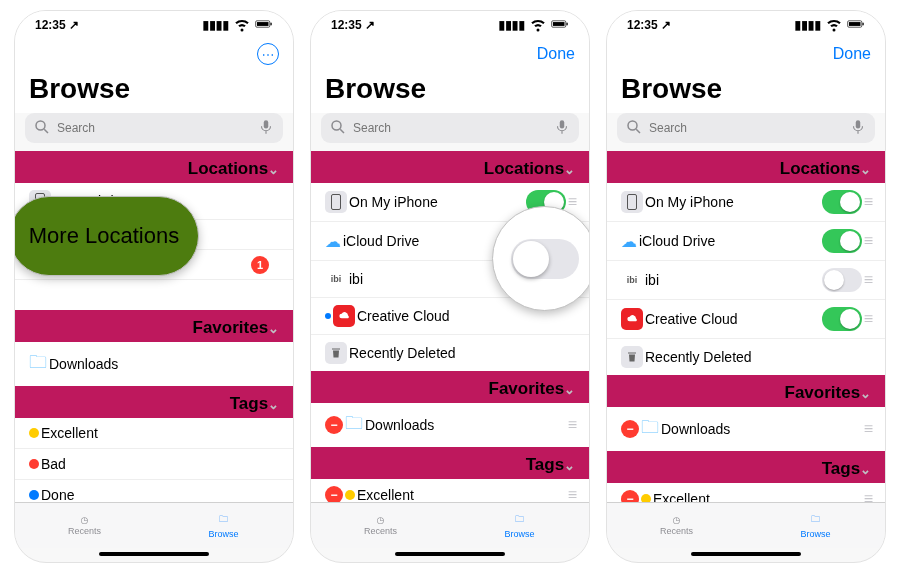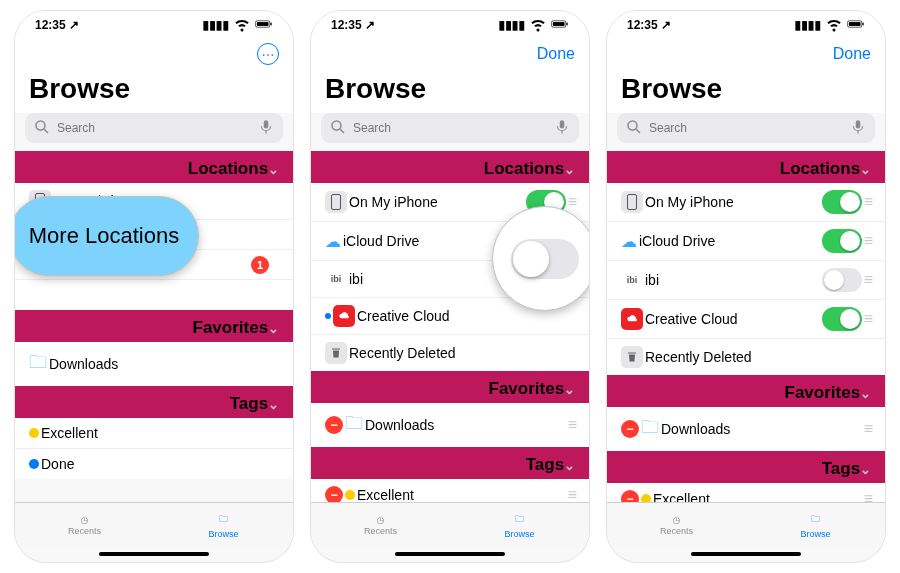--- a/index.html
+++ b/index.html
@@ -32,21 +32,21 @@
   .icon-cloud { color:#3aa7ff; font-size:16px; }
   .icon-ibi { background:#fff; color:#555; font-size:9px; font-weight:600; }
   .icon-cc { background:#ec2227; color:#fff; }
   .icon-trash { background:#e5e5ea; color:#666; }
   .icon-folder { color:#6cc5ff; font-size:18px; }
   .spacer { flex:1; }
   .tabbar { height:46px; background:#f7f7f8; border-top:0.5px solid #d0d0d0; display:flex; margin-top:auto; }
   .tabbar .tab { flex:1; display:flex; flex-direction:column; align-items:center; justify-content:center; gap:1px; font-size:9px; color:#8e8e93; }
   .tabbar .tab.active { color:#007aff; }
   .homebar { height:4px; width:110px; background:#000; border-radius:3px; margin:4px auto 6px; }
-  .magnify { position:absolute; width:190px; height:80px; border-radius:40px; background:#7dd3fc; border:1px solid #c0c0c0; box-shadow:0 3px 10px rgba(0,0,0,.25); display:flex; align-items:center; justify-content:center; font-size:22px; font-weight:400; z-index:5; }
+  .magnify { position:absolute; width:190px; height:80px; border-radius:40px; background:#4d7c0f; border:1px solid #c0c0c0; box-shadow:0 3px 10px rgba(0,0,0,.25); display:flex; align-items:center; justify-content:center; font-size:22px; font-weight:400; z-index:5; }
   .magnify-circle { position:absolute; width:105px; height:105px; border-radius:50%; background:#fff; border:1px solid #c0c0c0; box-shadow:0 3px 10px rgba(0,0,0,.25); display:flex; align-items:center; justify-content:center; z-index:5; }
   .big-toggle { width:68px; height:40px; border-radius:20px; background:#e5e5ea; position:relative; }
   .big-toggle .knob { width:36px; height:36px; border-radius:50%; background:#fff; position:absolute; top:2px; left:2px; box-shadow:0 2px 4px rgba(0,0,0,.3); }
   .bluedot { width:6px; height:6px; border-radius:50%; background:#007aff; flex-shrink:0; }
   .scroll-area { flex:1; overflow:hidden; }
   svg.ic { width:18px; height:18px; }
 </style>
 </head>
 <body>
 
@@ -120,20 +120,24 @@
     <div class="section-header">
       <span>Tags</span>
         <span class="chev">⌄</span>
     </div>
     <div class="list">
       <div class="row">
           <span class="dot yellow"></span>
           <span>Excellent</span>
         </div>
       <div class="row">
+          <span class="dot red"></span>
+          <span>Bad</span>
+        </div>
+      <div class="row">
           <span class="dot blue"></span>
           <span>Done</span>
         </div>
 
     </div>
   </div>
 
   <div class="tabbar">
     <div class="tab">
       <span>◷</span>

